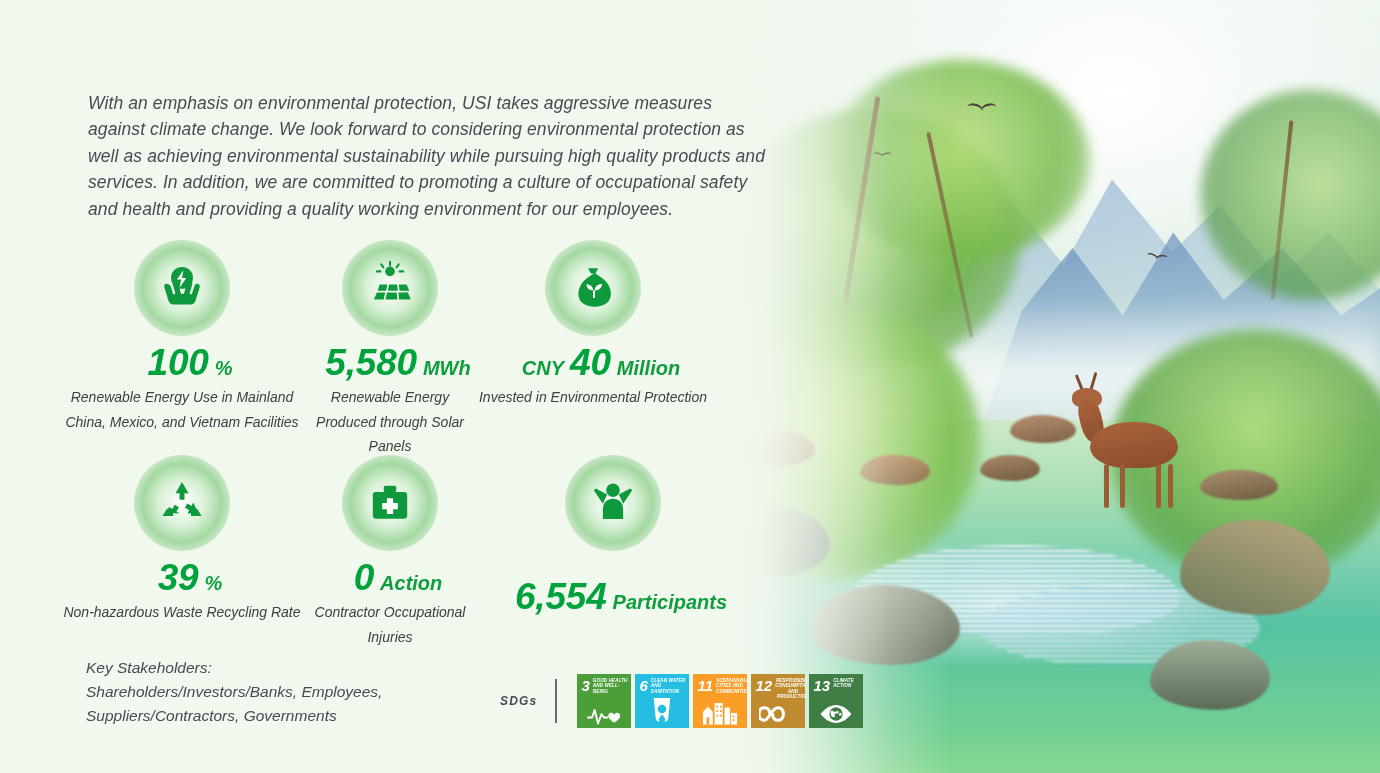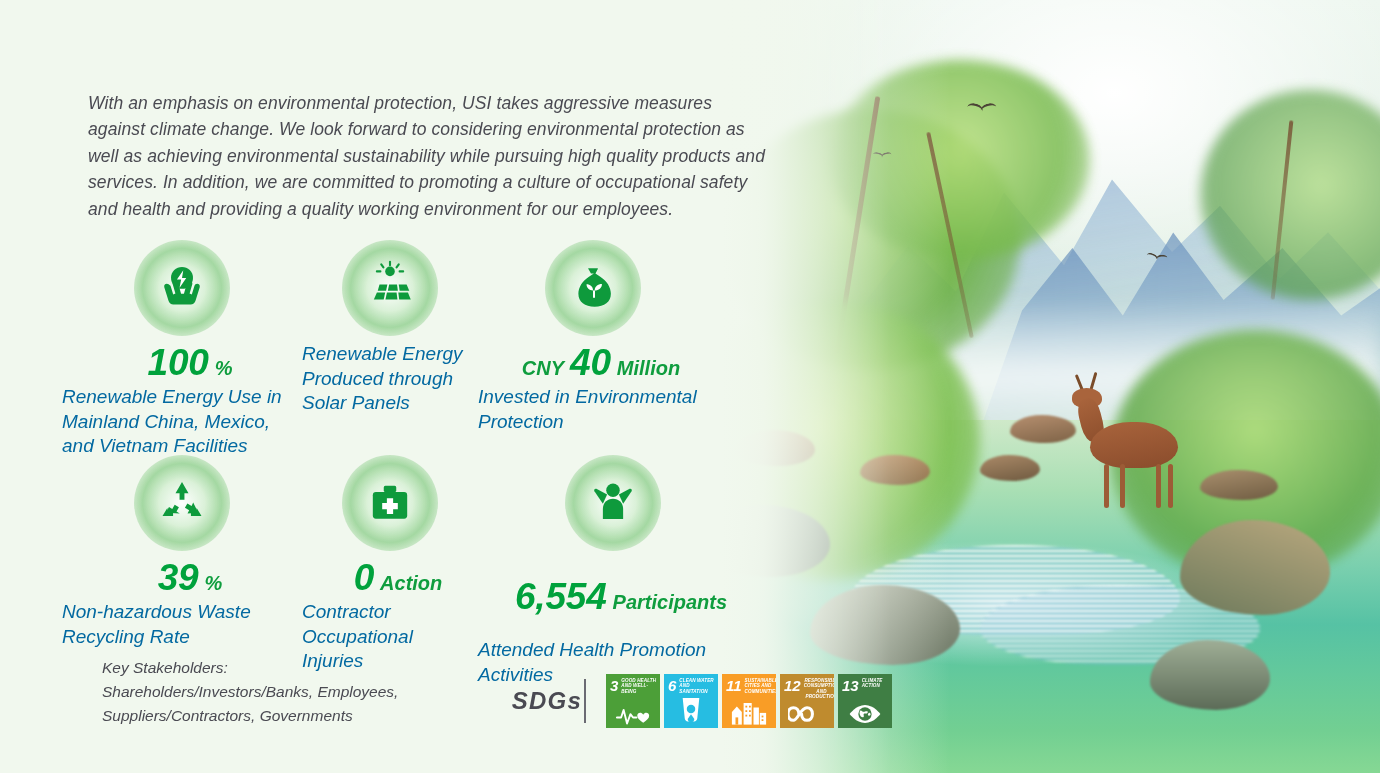--- a/index.html
+++ b/index.html
@@ -156,28 +156,28 @@
   .badge svg{ position:relative; z-index:2; display:block; }
 
   .value{
     display:flex; align-items:baseline; justify-content:center;
     gap:6px; margin-top:2px; margin-bottom:4px; white-space:nowrap;margin-left:16px;
   }
   .num{ font-size:37px; font-weight:bold; color:#00a23c; line-height:1; letter-spacing:-.2px; }
   .unit{ font-size:20px; font-weight:bold; color:#0f9d3e; line-height:1; }
   .pre{ font-size:20px; font-weight:bold; color:#0f9d3e; line-height:1; }
   .caption{
-    font-size:19px; line-height:24.5px; color:#0369a1; text-align:left;
-  }
-
-  
-  #footer{ position:absolute; left:102px; top:656px; width:790px; display:flex; align-items:flex-start; }
+    font-size:14px; line-height:24.5px; color:#404040; text-align:center;
+  }
+
+  
+  #footer{ position:absolute; left:86px; top:656px; width:790px; display:flex; align-items:flex-start; }
   #stake{ width:400px; font-size:15.5px; line-height:24px; color:#4a4a52; }
   #sdg-wrap{ display:flex; align-items:center; margin-left:14px; margin-top:18px; }
-  #sdg-label{ font-size:24px; font-weight:bold; color:#4a4a52; letter-spacing:1.2px; margin-right:2px; }
+  #sdg-label{ font-size:12px; font-weight:bold; color:#4a4a52; letter-spacing:1.2px; margin-right:18px; }
   #divider{ width:2px; height:44px; background:#6b6b73; margin-right:20px; }
   #sdg-list{ display:flex; gap:4px; }
   .sdg{
     width:54px; height:54px; position:relative; color:#fff;
     display:block; overflow:hidden;
   }
   .sdg .sdg-top{ display:flex; align-items:flex-start; padding:4px 3px 0 4px; }
   .sdg .sdg-num{ font-size:15px; font-weight:bold; line-height:1; margin-right:3px; }
   .sdg .sdg-txt{ font-size:4.6px; font-weight:bold; line-height:5.4px; letter-spacing:.1px; text-transform:uppercase; }
   .sdg .sdg-ico{ position:absolute; left:0; right:0; bottom:3px; display:flex; align-items:center; justify-content:center; }
@@ -267,20 +267,24 @@
             <g>
               <path d="M20 28h9l-1.5 7h-9.5z"></path>
               <path d="M31 28h9l1 7h-11.5z"></path>
               <path d="M42 28h9l3 7h-11z"></path>
               <path d="M17 37h9.5l-1.7 8H13.5z"></path>
               <path d="M28.5 37h11l1 8H26.8z"></path>
               <path d="M41.5 37h11l3.2 8H42.5z"></path>
             </g>
           </svg>
         </div>
+        <div class="value">
+          <span class="num">5,580</span>
+          <span class="unit">MWh</span>
+        </div>
         <div class="caption">Renewable Energy Produced through Solar Panels</div>
       </div>
 
       <div class="stat s2">
         <div class="badge">
           <div class="halo"></div>
           <svg width="52" height="52" viewBox="0 0 64 64" fill="#0e9a3c">
             <path d="M26 8h12l-3 6 6 4c8 5 13 13 13 21 0 10-8 16-20 16S14 49 14 39c0-8 5-16 13-21l6-4z"></path>
             <path d="M26 8h12l-3.5 6h-5z" fill="#0e9a3c"></path>
             <g fill="#ffffff">
@@ -343,21 +347,20 @@
             <circle cx="32" cy="17" r="8"></circle>
             <path d="M32 27c-7 0-12 5-12 12v12h24V39c0-7-5-12-12-12z"></path>
             <path d="M20 33L10 18c-1-1.6.5-3.6 2.3-2.8L25 22z"></path>
             <path d="M44 33l10-15c1-1.6-.5-3.6-2.3-2.8L39 22z"></path>
           </svg>
         </div>
         <div class="value">
           <span class="num">6,554</span>
           <span class="unit">Participants</span>
         </div>
-        <div class="caption">Attended Health Promotion Activities</div>
       </div>
 
     </div>
 
     <div id="footer">
       <div id="stake">
         <div>Key Stakeholders:</div>
         <div>Shareholders/Investors/Banks, Employees, Suppliers/Contractors, Governments</div>
       </div>
       <div id="sdg-wrap">

